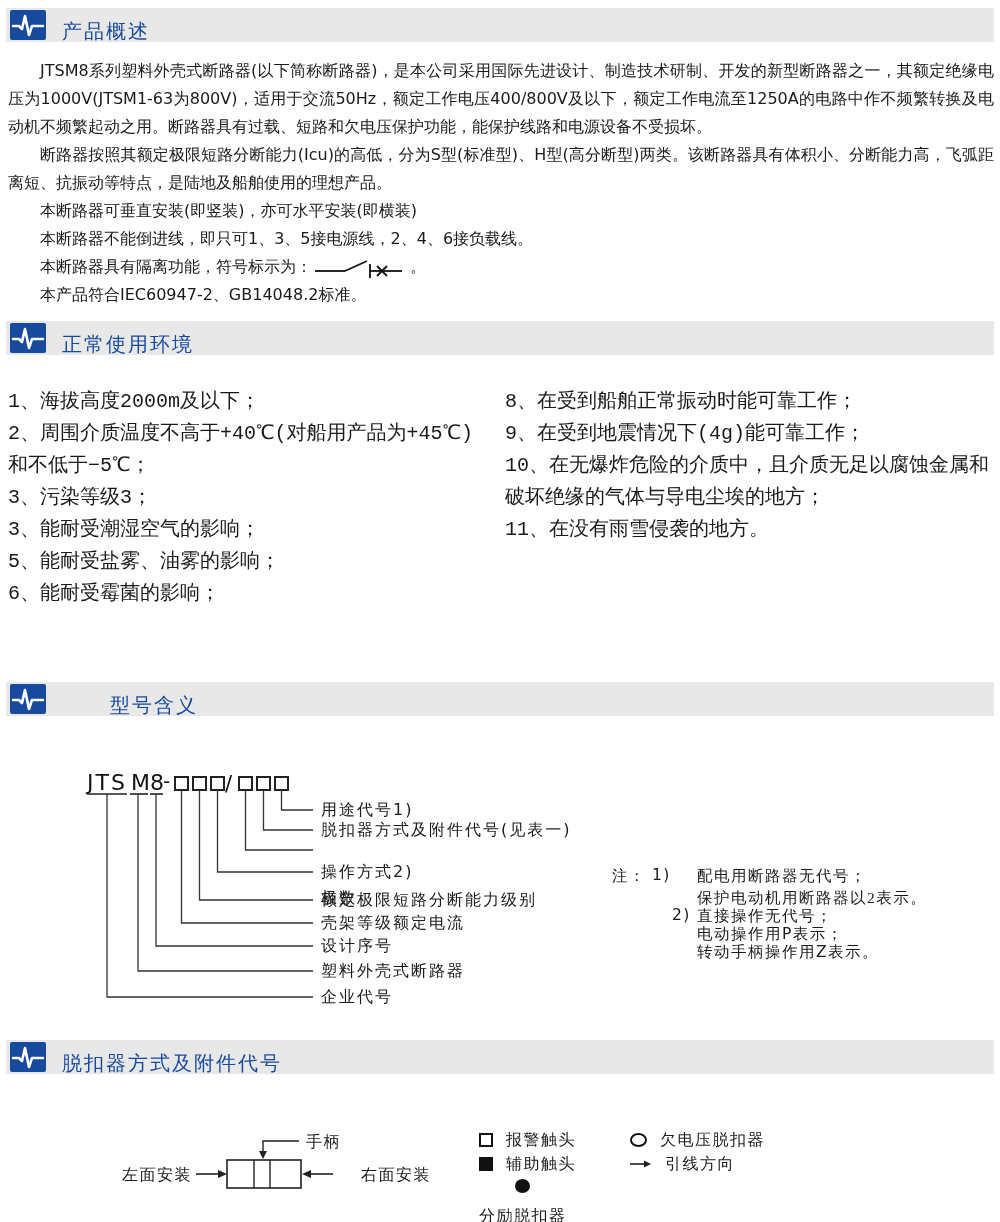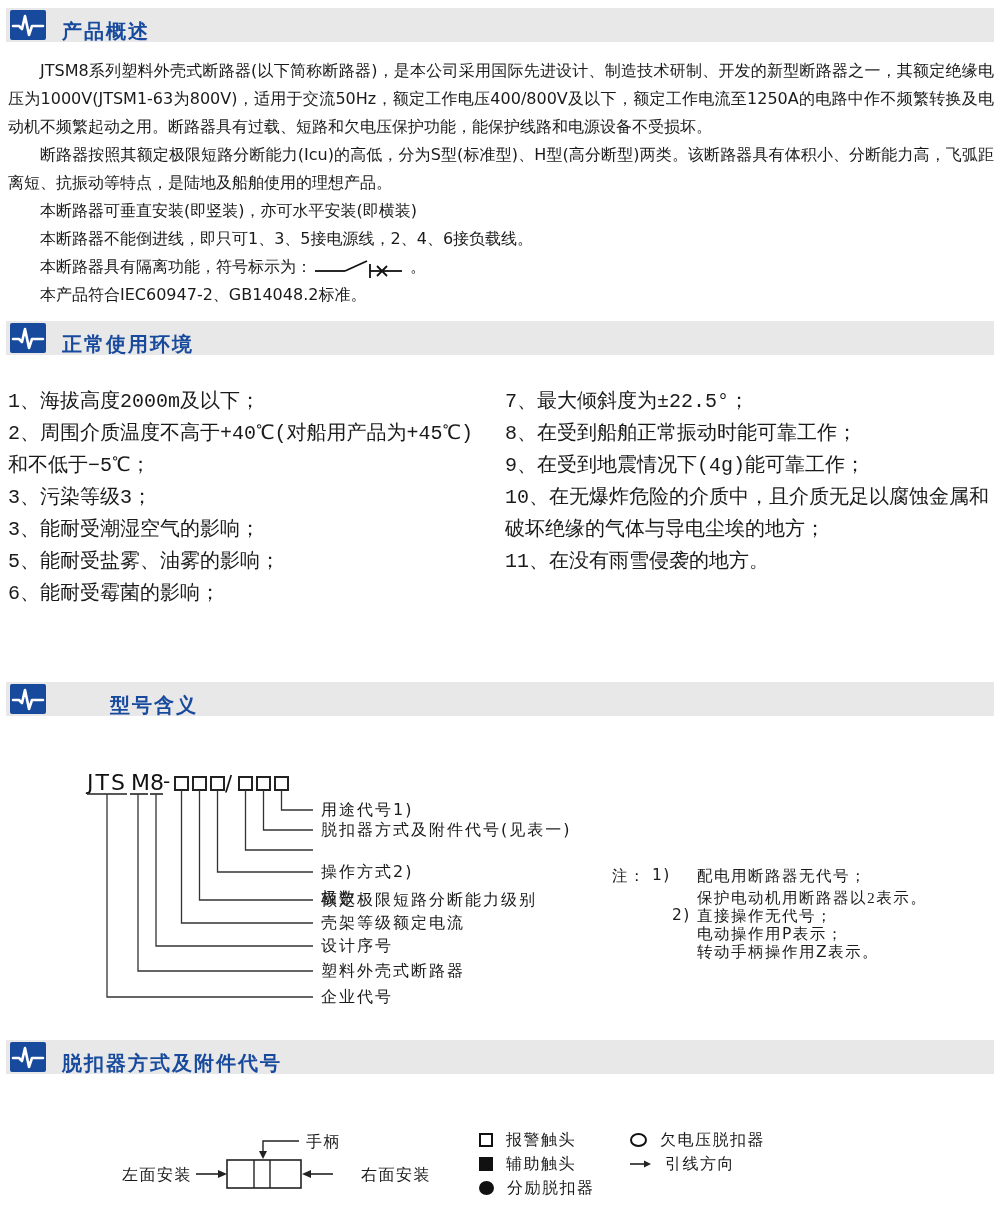--- a/index.html
+++ b/index.html
@@ -10,21 +10,21 @@
   }
   *{margin:0;padding:0;box-sizing:border-box;}
   html,body{background:#fff;}
   body{font-family:"DejaVu Sans","Liberation Sans",sans-serif;color:var(--text);}
   .page{position:relative;width:1000px;height:1222px;background:#fff;overflow:hidden;}
 
   
   .hdr{position:absolute;left:6px;width:988px;height:34px;background:var(--header_bg);
        display:flex;align-items:center;}
   .hicon{width:36px;height:30px;margin-left:4px;flex:0 0 auto;display:block;}
-  .htitle{color:var(--accent);font-size:20px;font-weight:bold;letter-spacing:2px;margin-left:16px;white-space:nowrap;margin-top:12px;}
+  .htitle{color:var(--accent);font-size:20px;font-weight:normal;letter-spacing:2px;margin-left:16px;white-space:nowrap;margin-top:12px;}
 
   
   .overview{position:absolute;left:8px;top:57px;width:986px;font-size:16px;line-height:28px;}
   .overview p{text-indent:2em;}
   .overview p.just{text-align:justify;}
   .iso-symbol{vertical-align:middle;margin:0 4px 0 2px;}
 
   
   .env-col{position:absolute;top:386px;font-size:20px;line-height:32px;}
   .env-left{left:8px;width:482px;}
@@ -90,21 +90,20 @@
 
   <div class="env-col env-left">
     <div>1、海拔高度2000m及以下；</div>
     <div>2、周围介质温度不高于+40℃(对船用产品为+45℃)和不低于−5℃；</div>
     <div>3、污染等级3；</div>
     <div>3、能耐受潮湿空气的影响；</div>
     <div>5、能耐受盐雾、油雾的影响；</div>
     <div>6、能耐受霉菌的影响；</div>
   </div>
   <div class="env-col env-right">
-    <div>7、最大倾斜度为±22.5°；</div>
     <div>8、在受到船舶正常振动时能可靠工作；</div>
     <div>9、在受到地震情况下(4g)能可靠工作；</div>
     <div>10、在无爆炸危险的介质中，且介质无足以腐蚀金属和破坏绝缘的气体与导电尘埃的地方；</div>
     <div>11、在没有雨雪侵袭的地方。</div>
   </div>
 
   <div class="hdr" style="top:682px;gap:48px;">
     <svg class="hicon" viewBox="0 0 36 30">
       <rect x="0" y="0" width="36" height="30" rx="2" fill="var(--accent)"></rect>
       <polyline points="3,16 9,16 12,19 15,6 19,25 22,16 33,16" fill="none" stroke="#fff" stroke-width="2.6" stroke-linejoin="round" stroke-linecap="round"></polyline>
@@ -190,21 +189,21 @@
   <div class="dia-label" style="left:340px;top:1165px;margin-left:21px;">右面安装</div>
 
   <div class="legend-row" style="left:479px;top:1131px;">
     <span class="sym sq-hollow"></span>
     <span class="lbl">报警触头</span>
   </div>
   <div class="legend-row" style="left:479px;top:1155px;justify-content:space-between;">
     <span class="sym sq-filled"></span>
     <span class="lbl">辅助触头</span>
   </div>
-  <div class="legend-row" style="left:479px;top:1179px;">
+  <div class="legend-row" style="left:479px;top:1179px;flex-direction:column;">
     <span class="sym ci-filled"></span>
     <span class="lbl">分励脱扣器</span>
   </div>
 
   <div class="legend-row" style="left:630px;top:1131px;">
     <span class="sym ci-hollow"></span>
     <span class="lbl">欠电压脱扣器</span>
   </div>
   <div class="legend-row" style="left:630px;top:1155px;">
     <svg width="22" height="10" viewBox="0 0 22 10">

